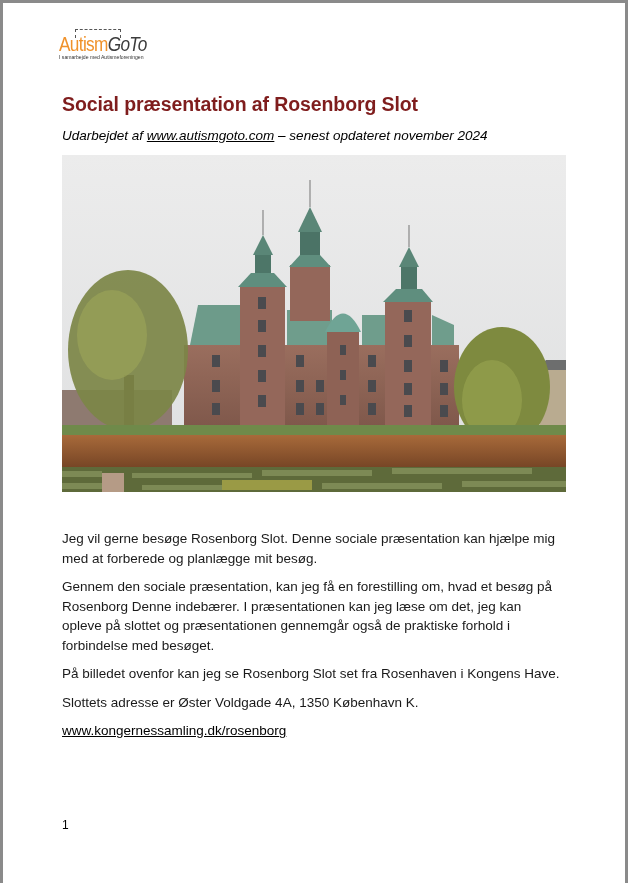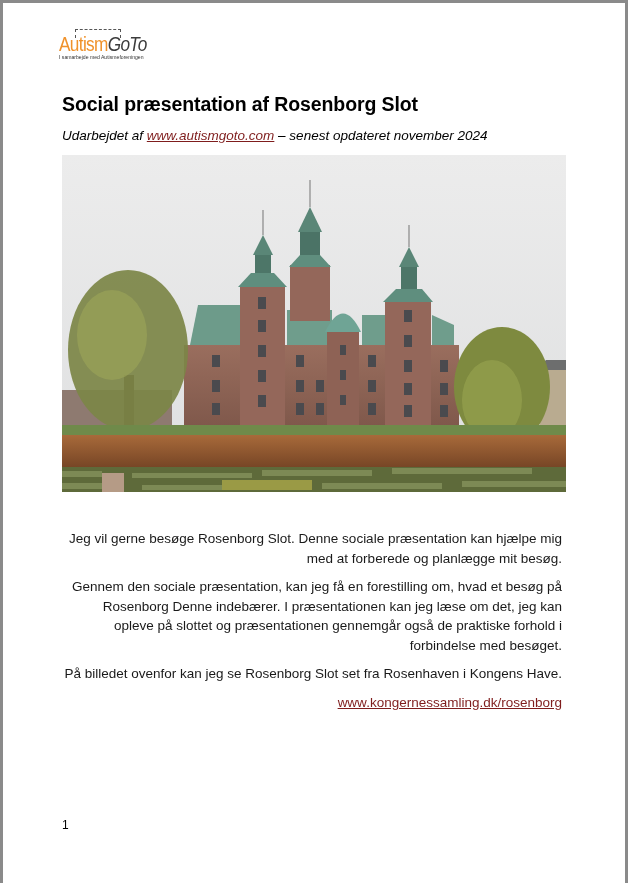--- a/index.html
+++ b/index.html
@@ -30,39 +30,39 @@
     }
     .logo-autism { color: #f0922b; }
     .logo-goto { color: #3c3c3c; font-style: italic; }
     .logo-tag {
       position:absolute; left: 1px; top: 27px; font-size: 6px; color:#333;
       white-space: nowrap; transform: scaleX(0.85); transform-origin:left top;
     }
 
     .title {
       position: absolute; left: 62px; top: 93px;
-      font-size: 19.5px; font-weight: bold; color: #000000;
+      font-size: 19.5px; font-weight: bold; color: #7f1d1d;
       white-space: nowrap; letter-spacing: -0.1px;
     }
     .subtitle {
       position: absolute; left: 62px; top: 128px;
       font-size: 13.5px; font-style: italic; color: #000; white-space: nowrap;
     }
-    a.link { color: #7f1d1d; text-decoration: underline; }
+    a.link { color: #000000; text-decoration: underline; }
 
     .photo {
       position: absolute; left: 62px; top: 155px; width: 504px; height: 337px;
       overflow: hidden; background: #e6e6e6;
     }
 
     .body-text {
       position: absolute; left: 62px; top: 529px; width: 500px;
       font-size: 13.5px; line-height: 19.5px; color: #1a1a1a;
     }
-    .body-text p { margin: 0 0 9px 0; text-align: right; }
+    .body-text p { margin: 0 0 9px 0; }
     .page-number {
       position: absolute; left: 62px; top: 818px; font-size: 12px; color:#000;
     }
   </style>
 </head>
 <body>
 
 <div class="frame-top"></div>
 <div class="frame-left"></div>
 <div class="frame-right"></div>
@@ -187,16 +187,17 @@
     </g>
     <rect x="40" y="318" width="22" height="19" fill="#b59b86"></rect>
     <rect x="160" y="325" width="90" height="10" fill="#9a9a45"></rect>
   </svg>
 </div>
 
 <div class="body-text">
   <p>Jeg vil gerne besøge Rosenborg Slot. Denne sociale præsentation kan hjælpe mig med at forberede og planlægge mit besøg.</p>
   <p>Gennem den sociale præsentation, kan jeg få en forestilling om, hvad et besøg på Rosenborg Denne indebærer. I præsentationen kan jeg læse om det, jeg kan opleve på slottet og præsentationen gennemgår også de praktiske forhold i forbindelse med besøget.</p>
   <p>På billedet ovenfor kan jeg se Rosenborg Slot set fra Rosenhaven i Kongens Have.</p>
+  <p>Slottets adresse er Øster Voldgade 4A, 1350 København K.</p>
   <p><a class="link">www.kongernessamling.dk/rosenborg</a></p>
 </div>
 
 <div class="page-number">1</div>
 
 </body></html>

